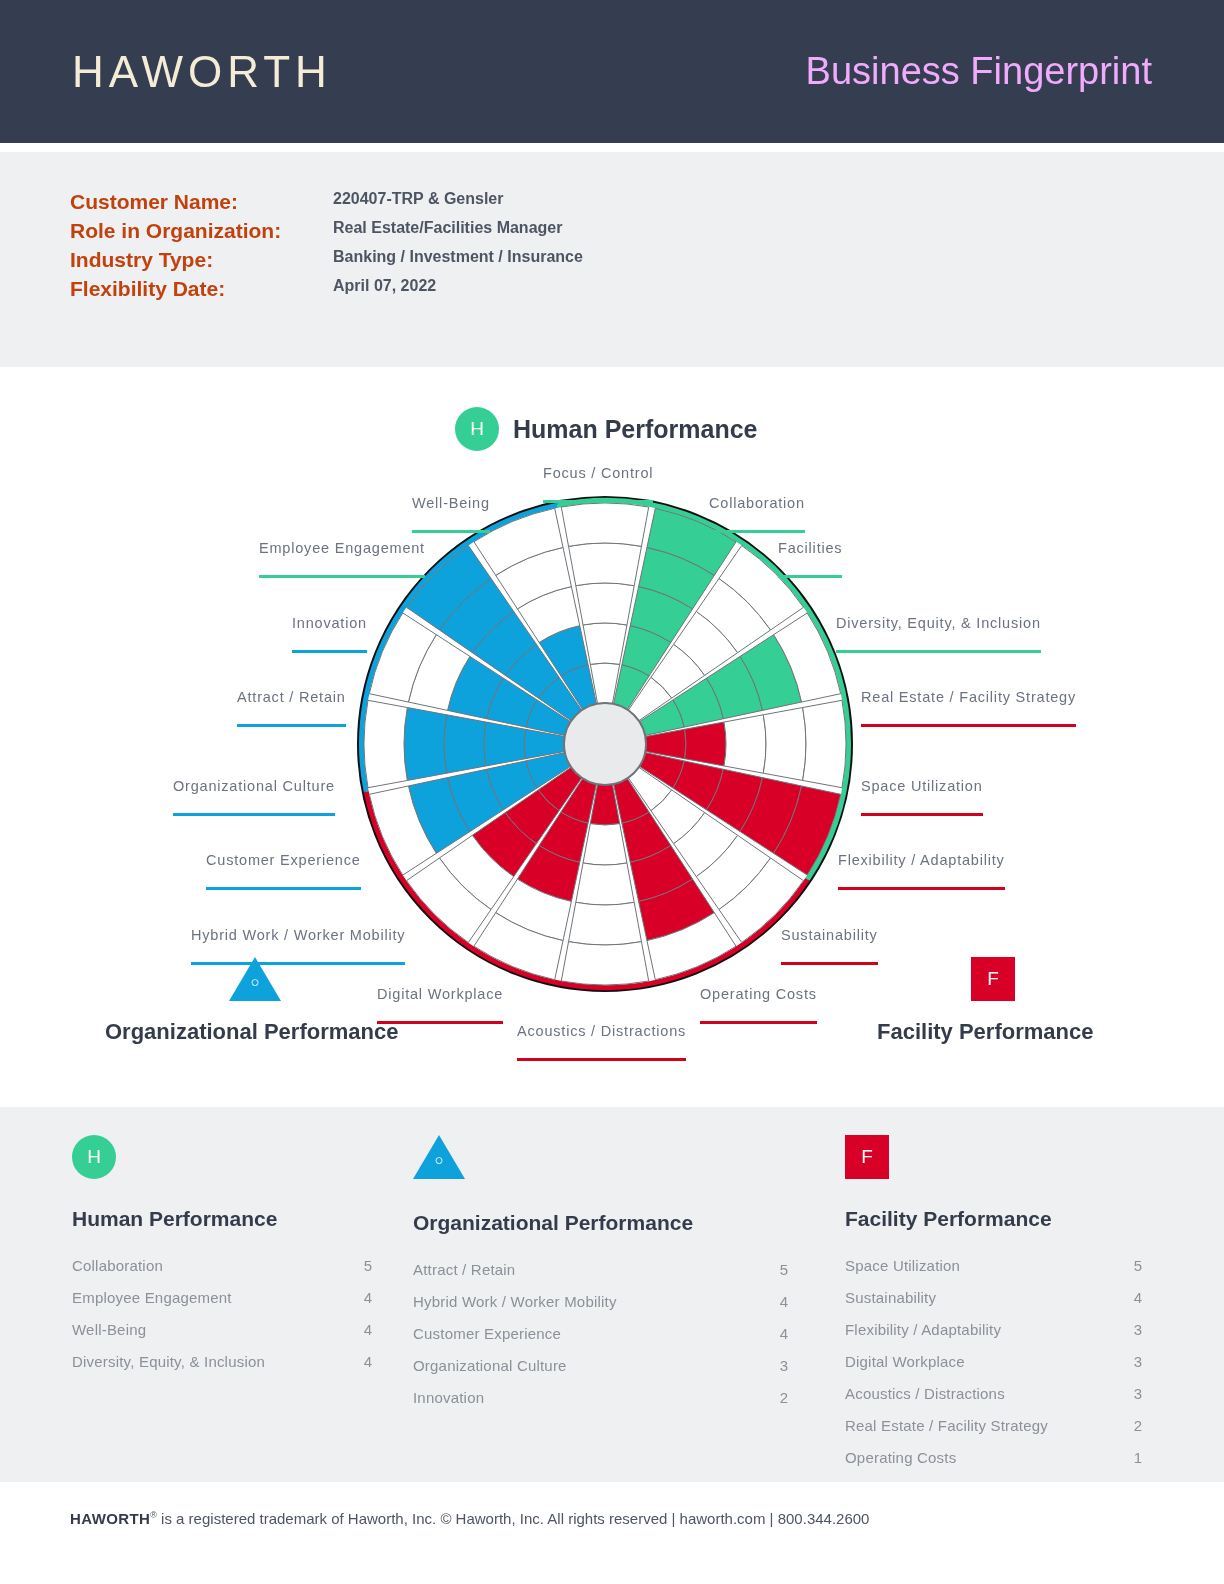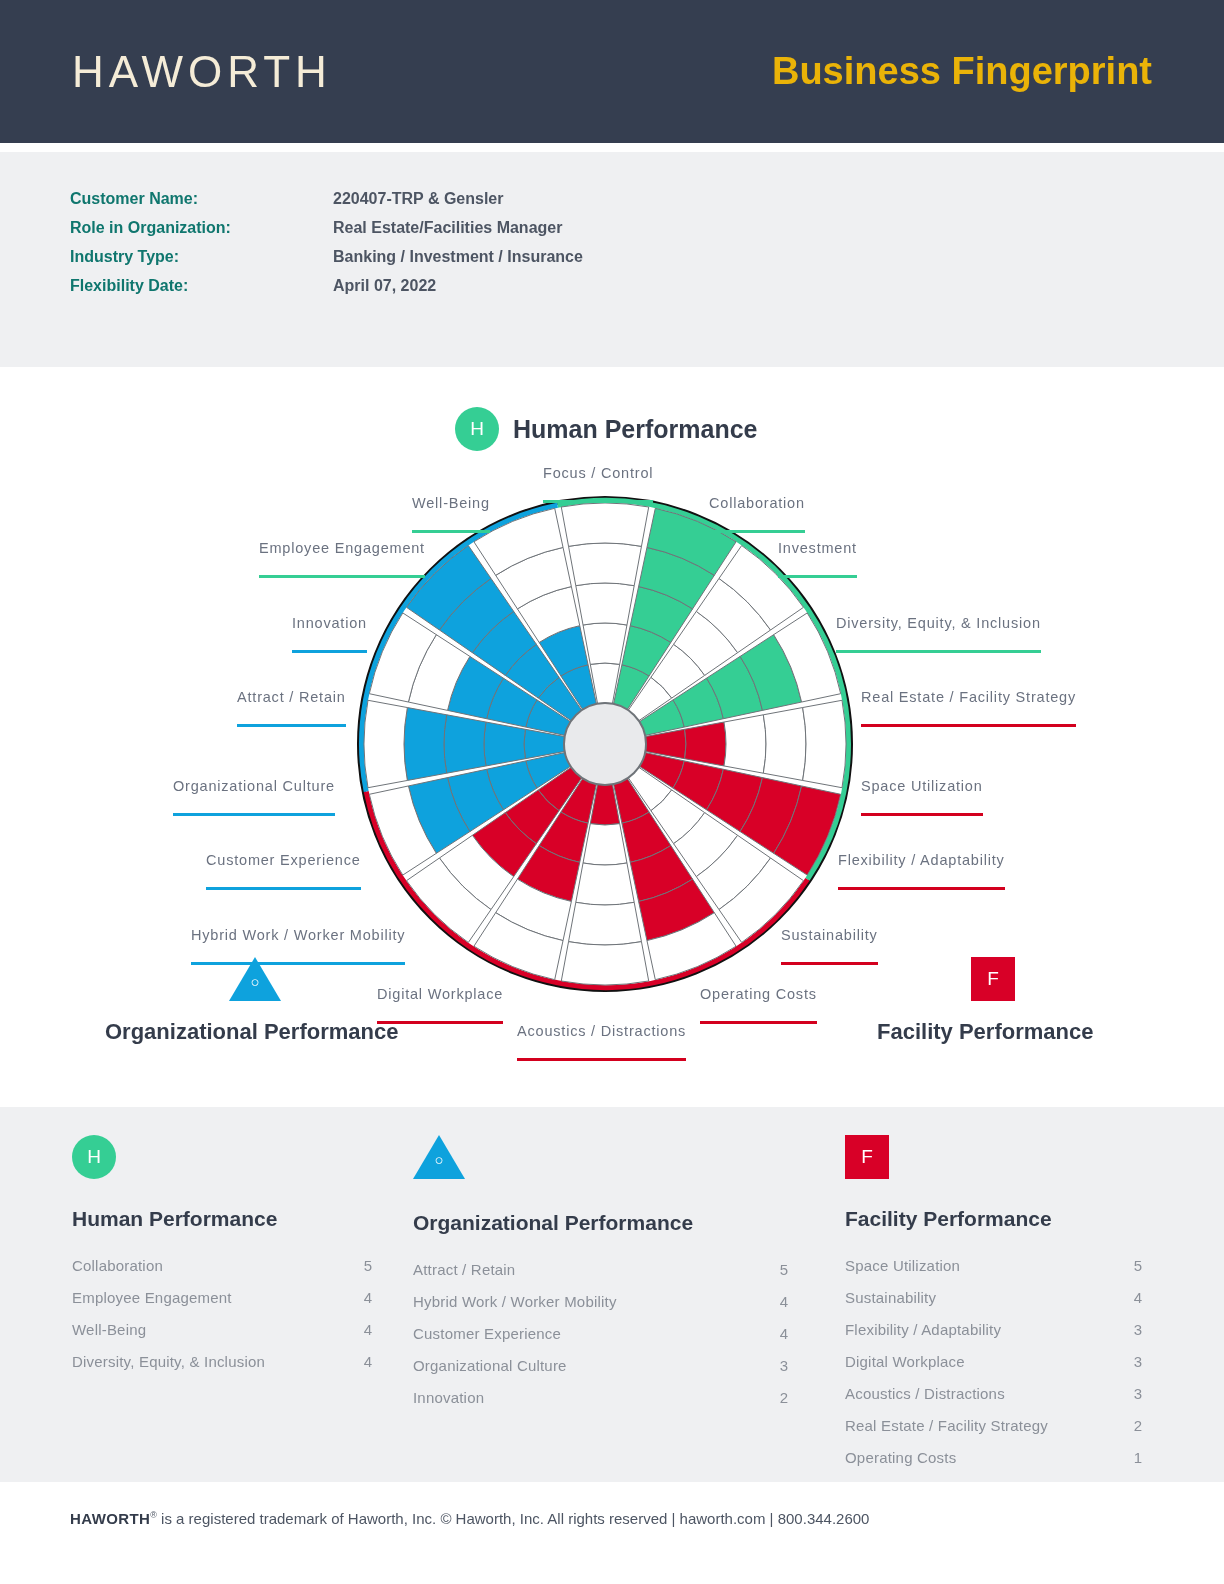--- a/index.html
+++ b/index.html
@@ -17,31 +17,31 @@
     position:absolute; left:0; top:0; width:1224px; height:143px;
     background:#353e50;
     display:flex; align-items:center; justify-content:space-between;
     box-sizing:border-box; padding:0 72px;
   }
   .brand {
     color:#f5ecd7; font-size:44px; font-weight:400;
     letter-spacing:5px; font-family:"Liberation Sans", sans-serif;
   }
   .doc-title {
-    color:#eab308; font-size:38px; font-weight:bold; letter-spacing:0px;
+    color:#f0abfc; font-size:38px; font-weight:normal; letter-spacing:0px;
   }
 
   
   .info-panel {
     position:absolute; left:0; top:152px; width:1224px; height:215px;
     background:#eff0f2;
   }
   .info-table { position:absolute; left:70px; top:38px; }
   .info-row { display:flex; height:29px; align-items:flex-start; }
-  .info-label { width:263px; font-size:16px; font-weight:bold; color:#0f766e; }
+  .info-label { width:263px; font-size:21px; font-weight:bold; color:#c2410c; }
   .info-value { font-size:16px; font-weight:700; color:#4d5563; }
 
   
   .chart-area {
     position:absolute; left:0; top:367px; width:1224px; height:740px;
     background:#ffffff;
   }
   .chart-svg { position:absolute; left:0; top:0; }
 
   
@@ -307,21 +307,21 @@
           <path d="M 517.4309811164527 241.89756874218384 A 161 161 0 0 1 571.3888017772179 219.5475076283997
             L 563.0381935231105 180.4288759832816 A 201 201 0 0 0 495.6747031329627 208.3317473116705 Z" fill="#ffffff" stroke="#6f7479" stroke-width="1"></path>
           <path d="M 495.6747031329627 208.3317473116705 A 201 201 0 0 1 563.0381935231105 180.4288759832816
             L 554.6875852690032 141.31024433816353 A 241 241 0 0 0 473.9184251494727 174.7659258811572 Z" fill="#ffffff" stroke="#6f7479" stroke-width="1"></path>
           <circle cx="605" cy="377" r="41" fill="#e9eaec" stroke="#6f7479" stroke-width="2"></circle>
         </g>
     </svg>
 
     <div class="spoke h" style="left:543px; top:98px;">Focus / Control</div>
     <div class="spoke h" style="left:709px; top:128px;">Collaboration</div>
-    <div class="spoke h" style="left:778px; top:173px;">Investment</div>
+    <div class="spoke h" style="left:778px; top:173px;">Facilities</div>
     <div class="spoke h" style="left:836px; top:248px;">Diversity, Equity, &amp; Inclusion</div>
     <div class="spoke f" style="left:861px; top:322px;">Real Estate / Facility Strategy</div>
     <div class="spoke f" style="left:861px; top:411px;">Space Utilization</div>
     <div class="spoke f" style="left:838px; top:485px;">Flexibility / Adaptability</div>
     <div class="spoke f" style="left:781px; top:560px;">Sustainability</div>
     <div class="spoke f" style="left:700px; top:619px;">Operating Costs</div>
     <div class="spoke f" style="left:517px; top:656px;">Acoustics / Distractions</div>
     <div class="spoke f" style="left:377px; top:619px;">Digital Workplace</div>
     <div class="spoke o" style="left:191px; top:560px;">Hybrid Work / Worker Mobility</div>
     <div class="spoke o" style="left:206px; top:485px;">Customer Experience</div>

